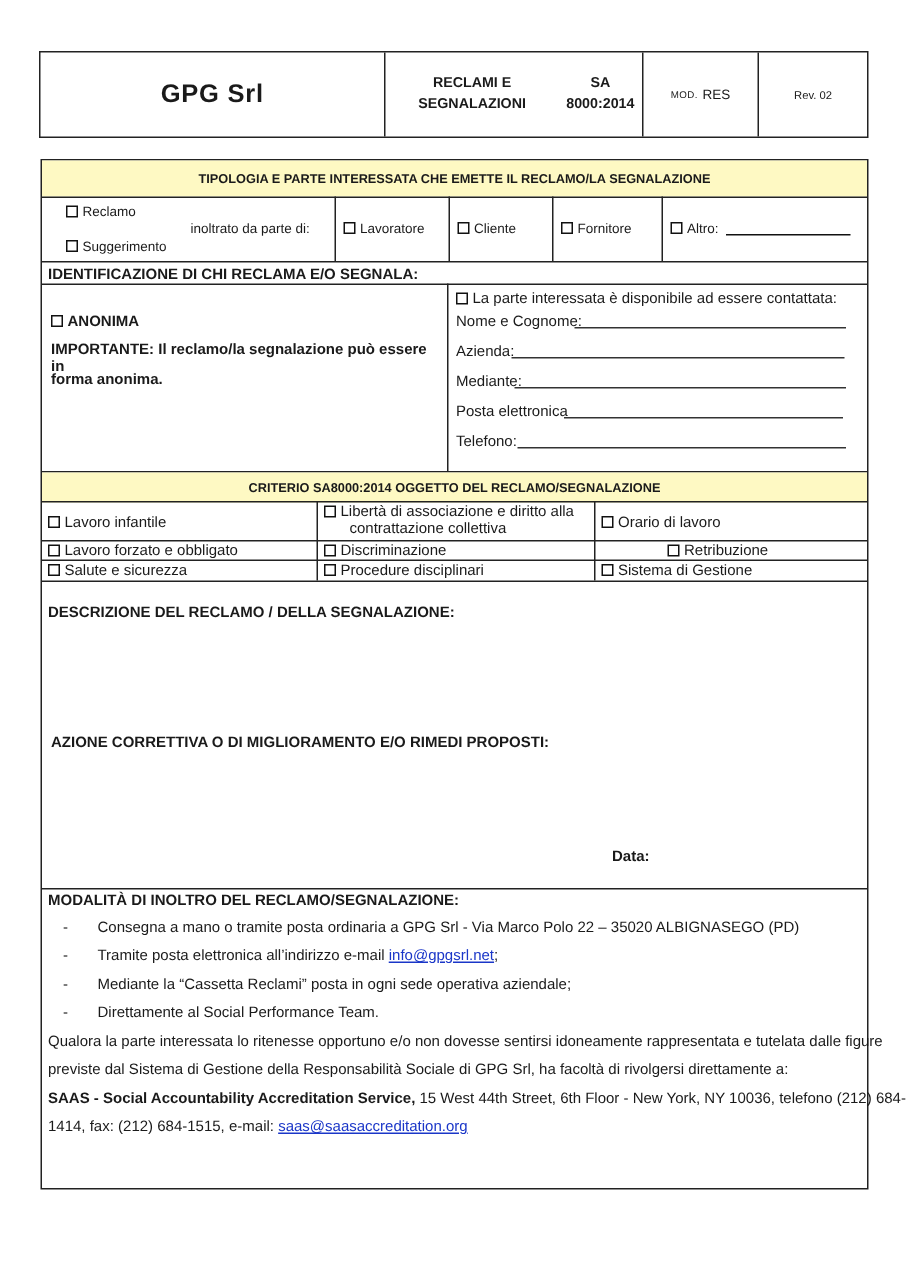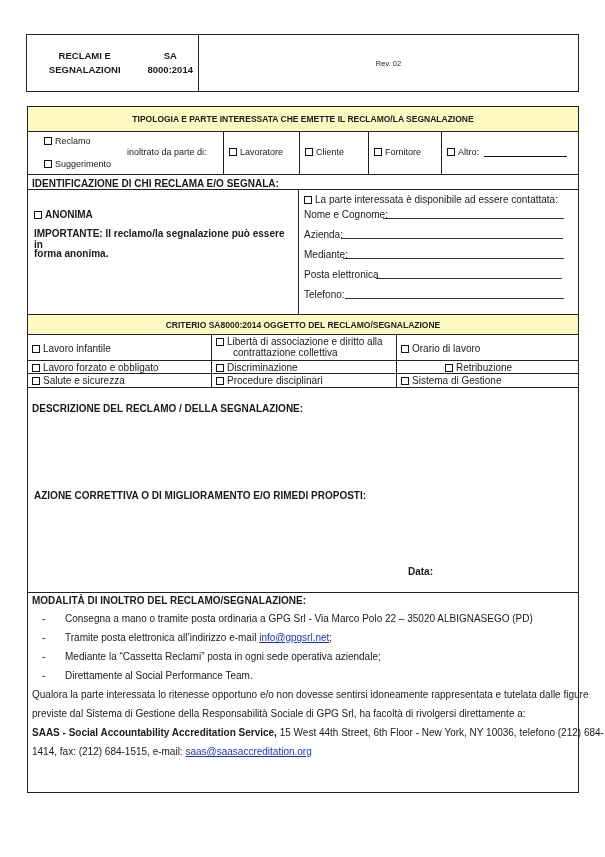--- a/index.html
+++ b/index.html
@@ -31,23 +31,28 @@
 
     .t8 { font-size: 10px; }
     .t9 { font-size: 9px; }
 
     .link { color: #1a36c8; text-decoration: underline; }
   </style>
 </head>
 <body>
 
 <div class="abs hdr">
+  <div class="hc1">GPG  Srl</div>
   <div class="hc2">
     <span>RECLAMI E SEGNALAZIONI</span>
     <span>SA 8000:2014</span>
+  </div>
+  <div class="hc3">
+    <span class="small">MOD.</span>
+    <span>RES</span>
   </div>
   <div class="hc4">Rev. 02</div>
 </div>
 
 <div class="abs form">
 
   <div class="grayband" style="top:0; height:24px;">TIPOLOGIA E PARTE INTERESSATA CHE EMETTE IL RECLAMO/LA SEGNALAZIONE</div>
   <div class="hline" style="top:24px;"></div>
 
   <div class="abs t9" style="left:16px; top:29px;">

